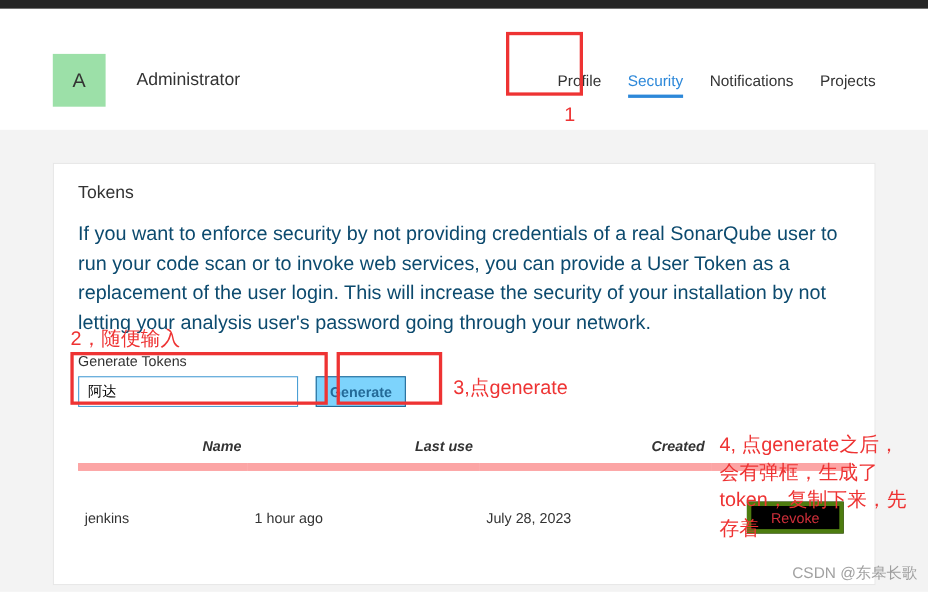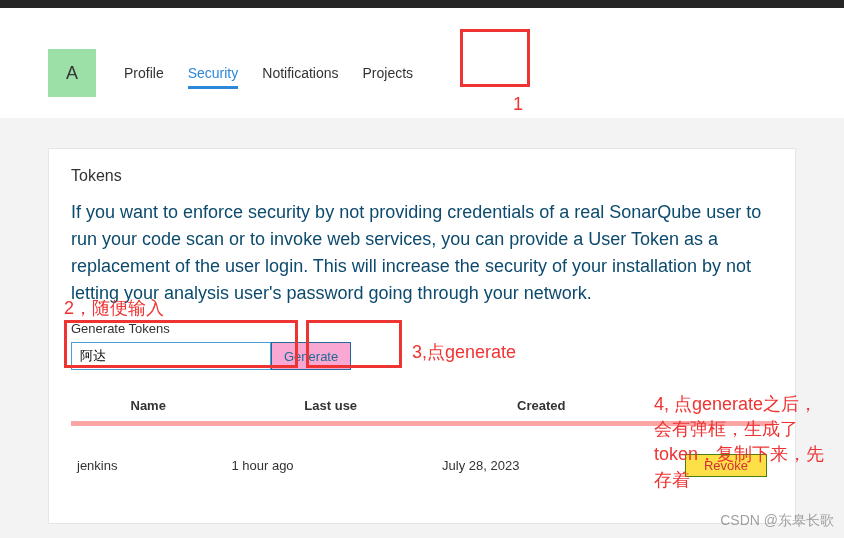--- a/index.html
+++ b/index.html
@@ -86,60 +86,62 @@
       margin-bottom: 14px;
     }
     .gen-label {
       font-size: 13px;
       color: #333;
       margin-bottom: 6px;
     }
     .gen-row {
       display: flex;
       align-items: center;
+      gap: 16px;
       margin-bottom: 20px;
     }
     .token-input {
       width: 200px;
       height: 28px;
       border: 1px solid #4b9fd5;
       padding: 2px 8px;
       font-size: 13px;
       outline: none;
     }
     .gen-btn {
       border: 1px solid #236a97;
-      background: #f9a8d4;
+      background: #7dd3fc;
       color: #236a97;
       font-size: 13px;
       padding: 4px 12px;
       cursor: pointer;
-      font-weight: 400;
+      font-weight: 700;
       height: 28px;
     }
     .token-table {
       width: 100%;
       border-collapse: collapse;
       font-size: 13px;
     }
     .token-table th {
-      text-align: center;
+      text-align: right;
       font-weight: 600;
       color: #333;
       padding: 8px 6px;
-      border-bottom: 5px solid #fca5a5;
+      border-bottom: 7px solid #fca5a5;
+      font-style: italic;
     }
     .token-table td {
       padding: 28px 6px;
       color: #333;
       margin-left: 32px;
     }
     .revoke-btn {
-      border: 1px solid #4d7c0f;
-      background: #fde047;
+      border: 4px solid #4d7c0f;
+      background: #000000;
       color: #d02f3a;
       font-size: 13px;
       padding: 3px 18px;
       cursor: pointer;
     }
     .change-pw-panel .panel-title {
       font-size: 16px;
       font-weight: 400;
       color: #333;
     }
@@ -172,20 +174,21 @@
   </style>
 </head>
 <body>
 
 <div class="topbar"></div>
 
 <div class="header-row">
   <div class="avatar">
     <span>A</span>
   </div>
+  <div class="username">Administrator</div>
   <div class="tabs">
     <div class="tab">Profile</div>
     <div class="tab active">Security</div>
     <div class="tab">Notifications</div>
     <div class="tab">Projects</div>
   </div>
 </div>
 
 <div class="content">
   <div class="panel">

